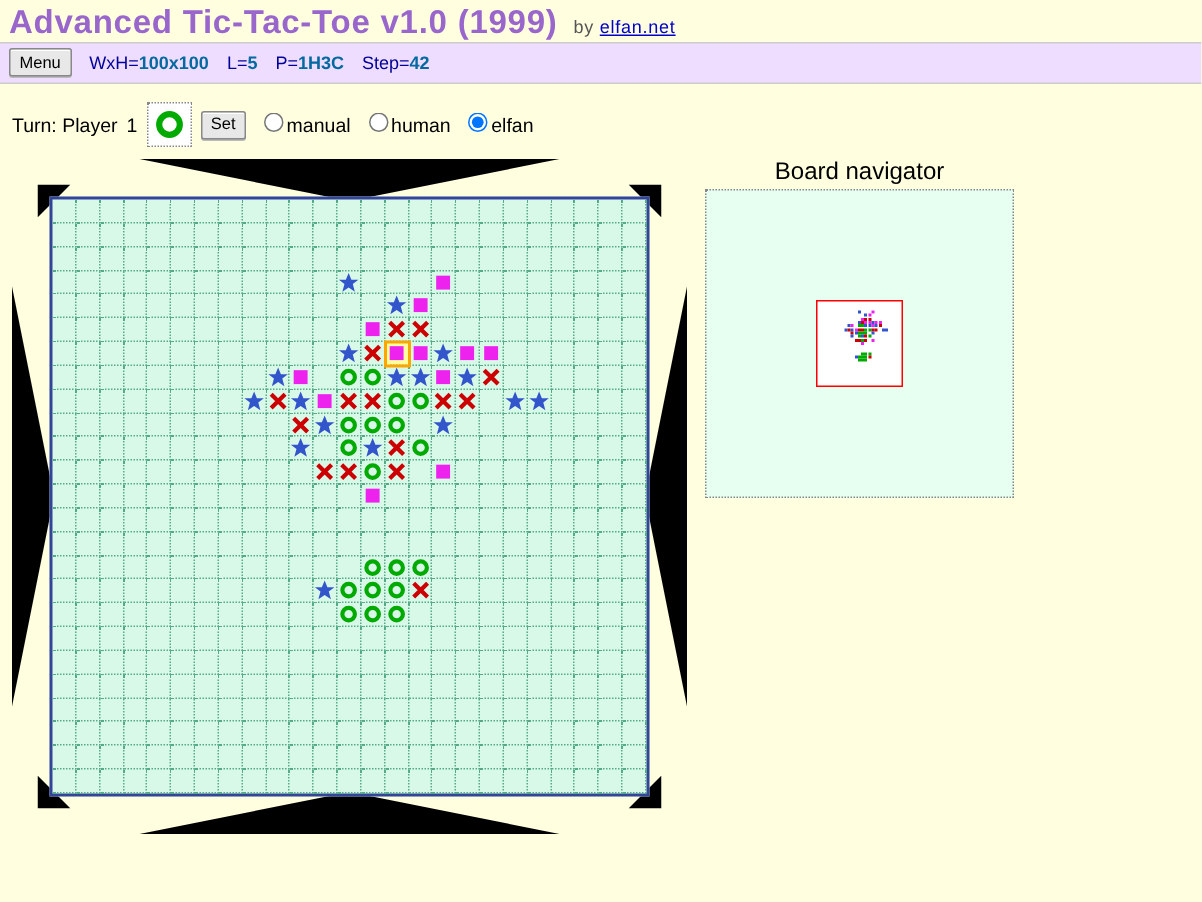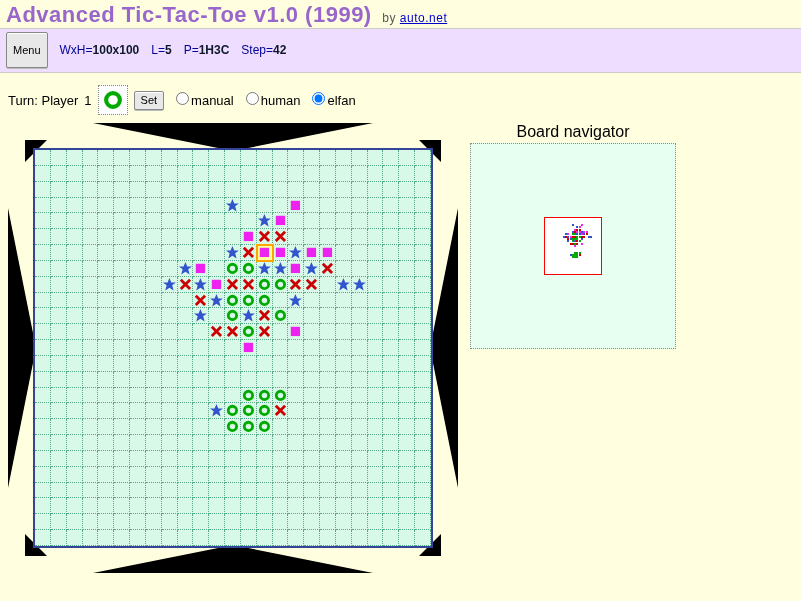--- a/index.html
+++ b/index.html
@@ -32,28 +32,28 @@
     font-size: 12px;
     padding: 3px 6px 4px 6px;
     display: flex;
     align-items: center;
     gap: 12px;
     font-family: Verdana, sans-serif;
   }
   .menu-btn {
     font-size: 11px;
     padding: 0 6px;
-    height: 36px;
+    height: 19px;
     border: 1px solid #888;
     background: #e8e8e8;
     border-radius: 2px;
     cursor: pointer;
     box-shadow: inset 0 1px 0 #fff, 0 1px 0 #bbb;
   }
-  .val-red { color: #0f172a; font-weight: bold; }
+  .val-red { color: #0369a1; font-weight: bold; }
   .val-blue { color: #000099; }
   .turnrow {
     display: flex;
     align-items: center;
     font-size: 13px;
     margin: 12px 0 8px 8px;
     gap: 6px;
   }
   .player-icon {
     width: 28px;
@@ -138,21 +138,21 @@
     background: #fff;
   }
   .nav-pixel { position:absolute; width:2px; height:2px;}
 </style>
 </head>
 <body>
 
 <div class="header">
   <span>Advanced Tic-Tac-Toe v1.0 (1999)</span>
   <span class="by">
-    <span>by </span><a href="#">auto.net</a>
+    <span>by </span><a href="#">elfan.net</a>
   </span>
 </div>
 
 <div class="infobar">
   <button class="menu-btn">Menu</button>
   <span><span class="val-blue">WxH=</span><span class="val-red">100x100</span></span>
   <span><span class="val-blue">L=</span><span class="val-red">5</span></span>
   <span><span class="val-blue">P=</span><span class="val-red">1H3C</span></span>
   <span><span class="val-blue">Step=</span><span class="val-red">42</span></span>
 </div>

